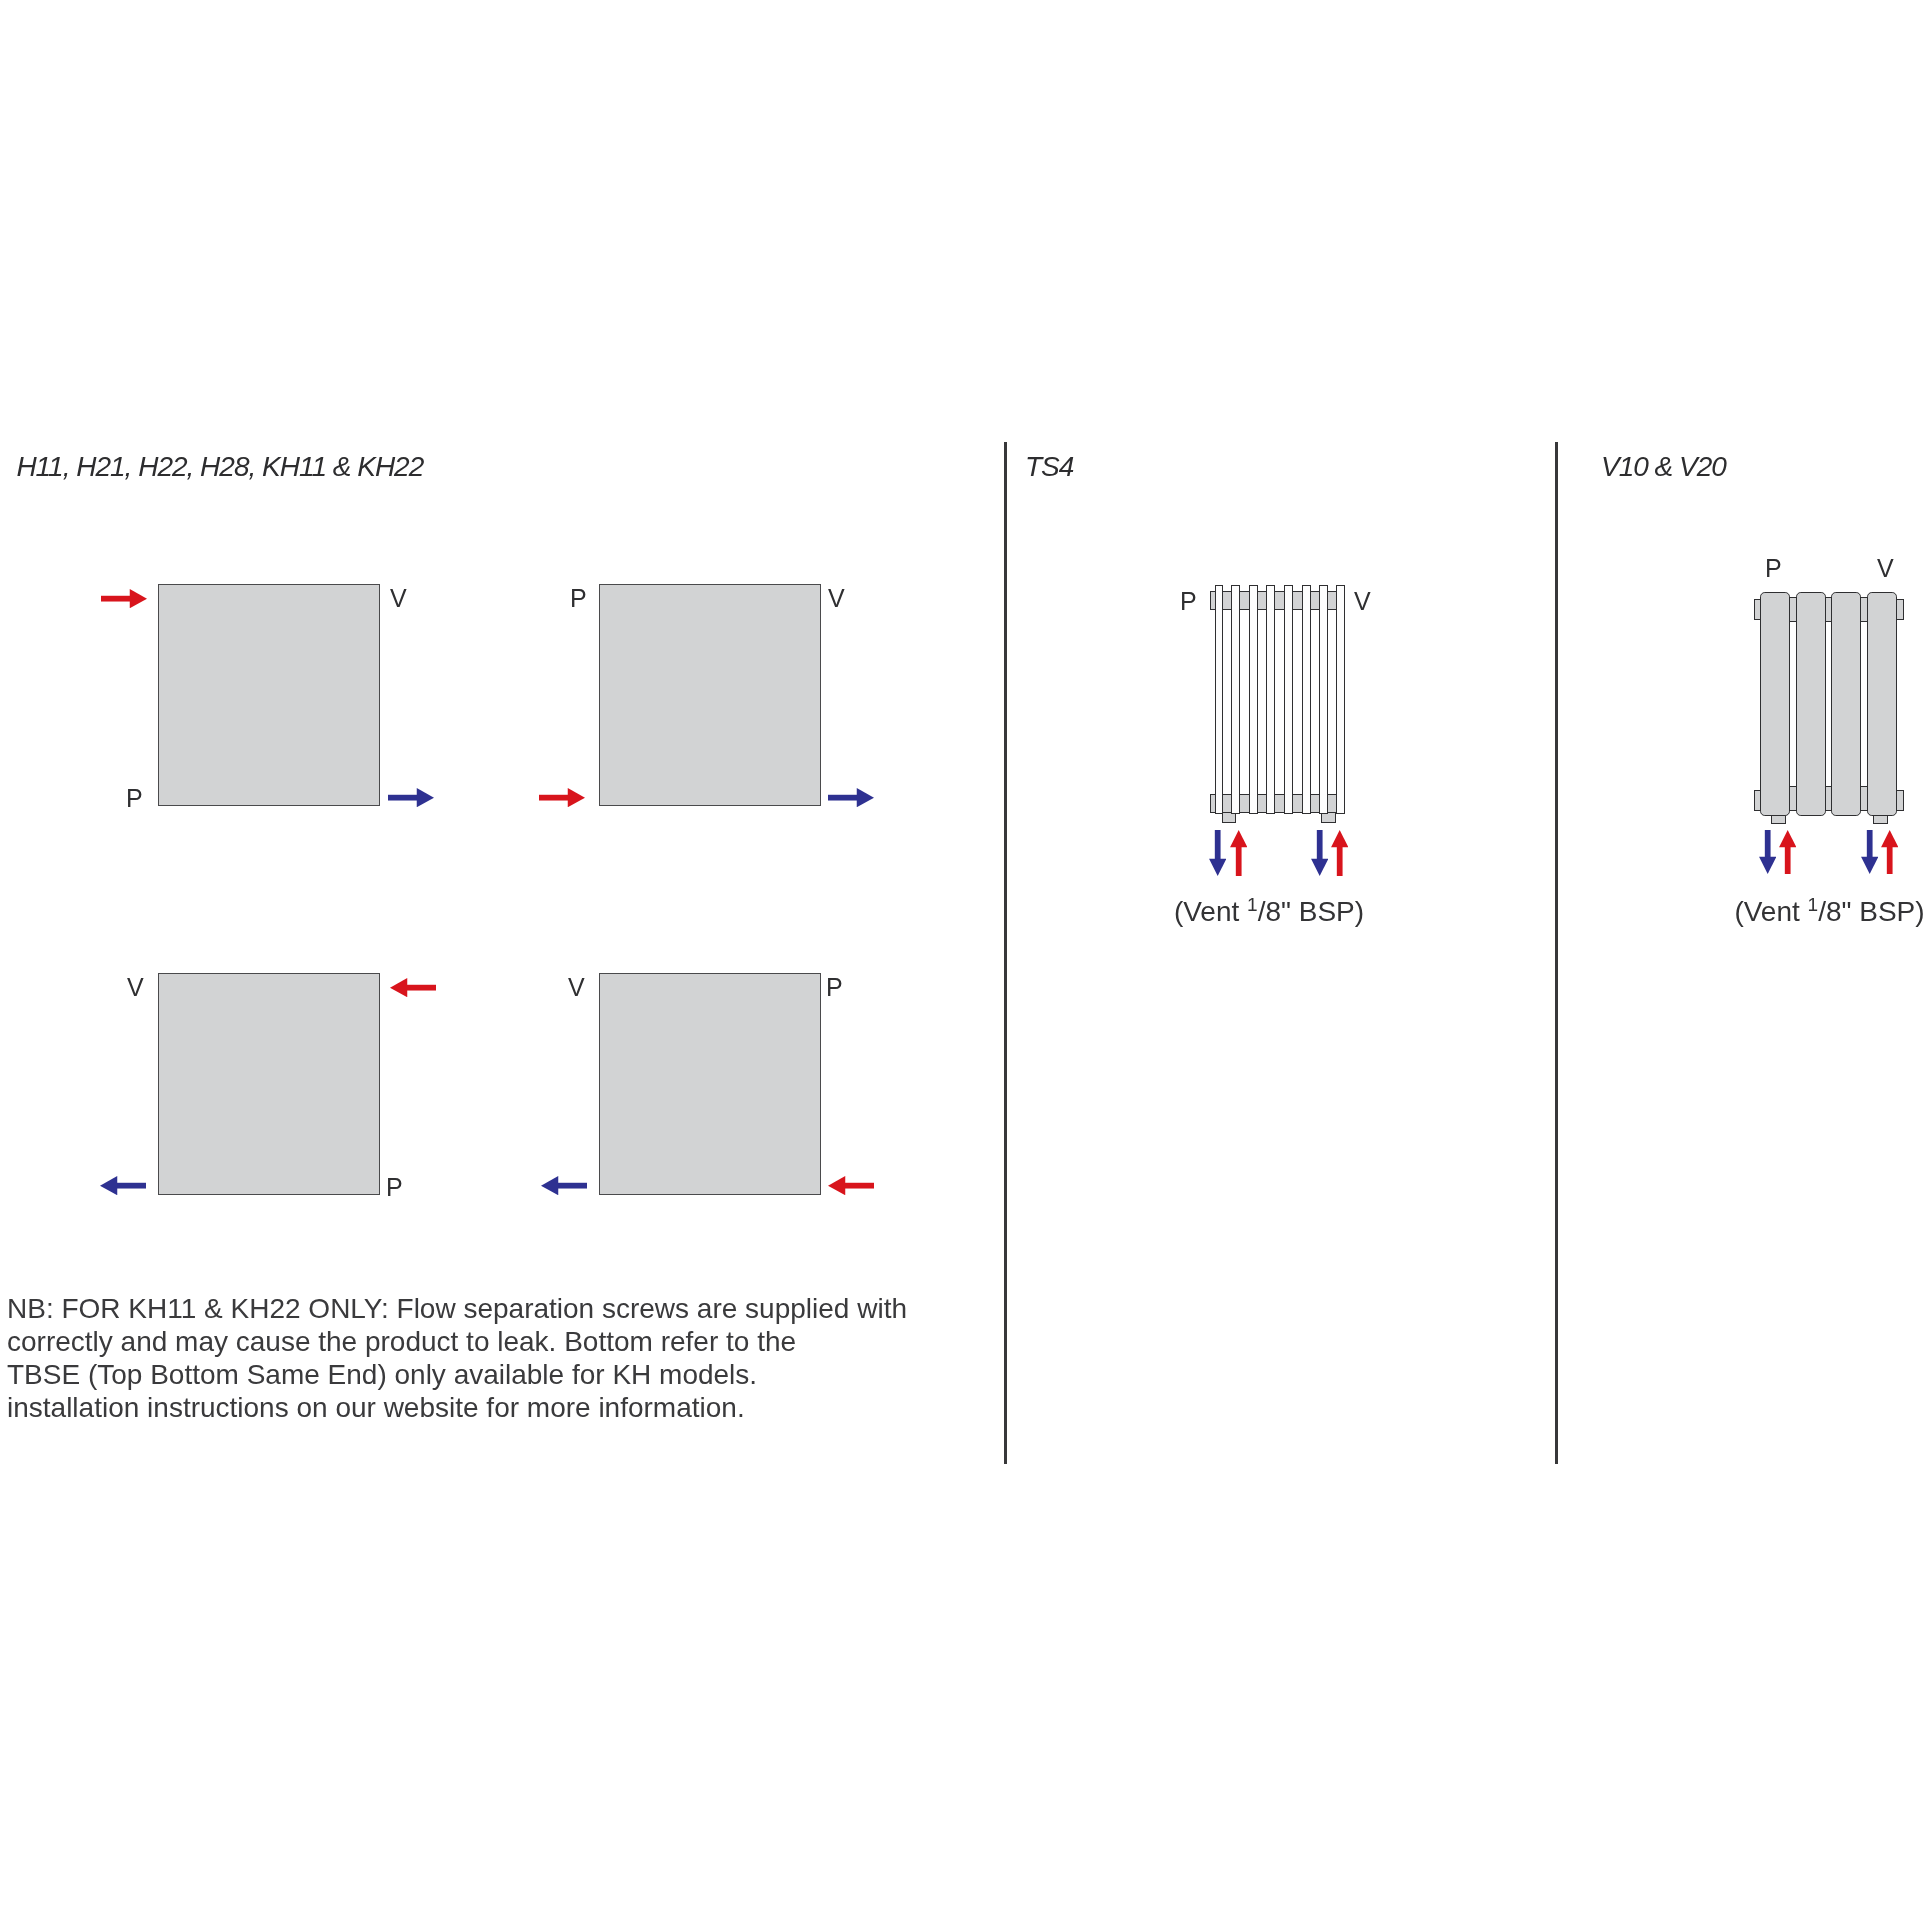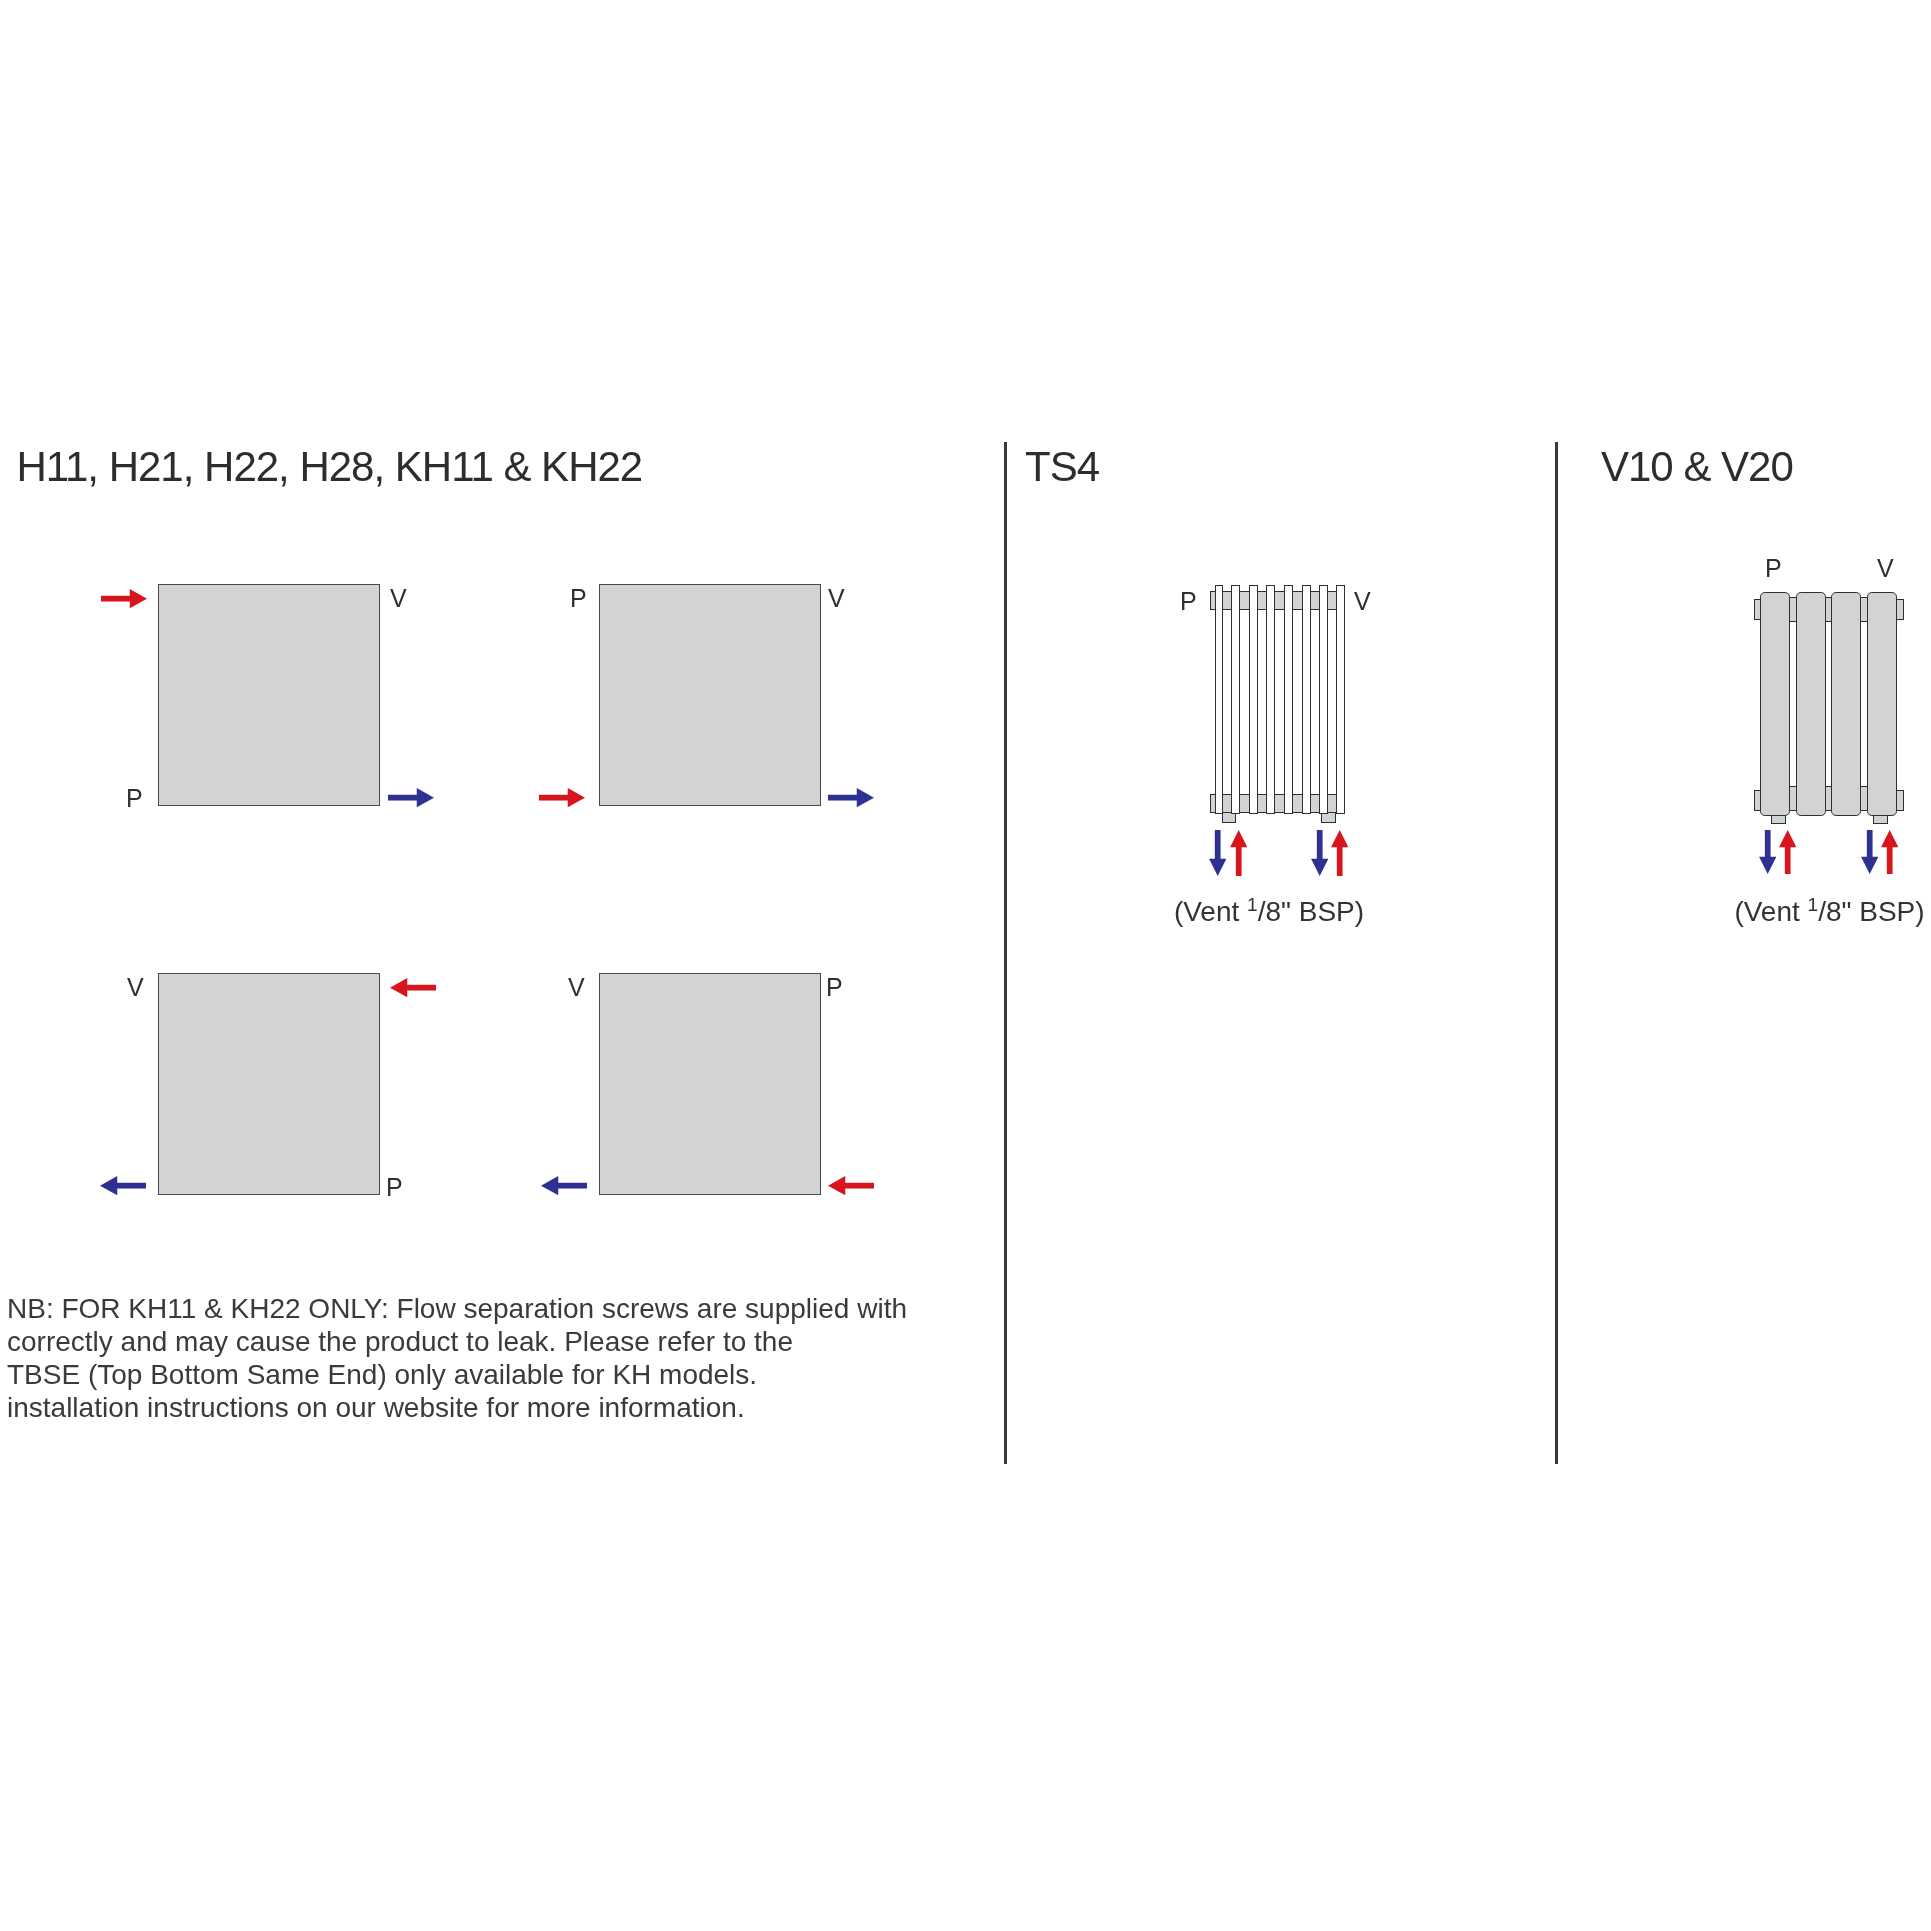--- a/index.html
+++ b/index.html
@@ -1,19 +1,19 @@
 <!DOCTYPE html>
 <html><head>
 <meta charset="utf-8">
 <style>
   html,body{margin:0;padding:0;background:#ffffff;}
   .canvas{position:relative;width:1931px;height:1931px;background:#ffffff;overflow:hidden;
           font-family:"Liberation Sans",sans-serif;color:#2f2f31;}
   .abs{position:absolute;}
-  .section-title{font-size:42px;line-height:46px;letter-spacing:-1px;color:#2d2d2f;white-space:nowrap;}
+  .section-title{font-size:28px;line-height:46px;letter-spacing:-1px;color:#2d2d2f;white-space:nowrap;font-style:italic;}
   .divider{width:2.9px;height:1022px;background:#38383a;}
   .box{width:222px;height:222px;background:#d2d3d4;border:1.9px solid #4a4a4c;box-sizing:border-box;}
   .pv{font-size:25px;line-height:29px;color:#2f2f31;white-space:nowrap;}
   .arrow-red{fill:#d8141c;}
   .arrow-blue{fill:#2e3191;}
   .rad-part{position:absolute;background:#d2d3d4;border:1.9px solid #2f2f31;box-sizing:border-box;}
   .tube{position:absolute;background:#fdfdfd;border:1.9px solid #2f2f31;box-sizing:border-box;z-index:2;}
   .band{z-index:1;}
   .foot{z-index:0;}
   .panel{z-index:2;border-radius:4.8px;}
@@ -153,19 +153,19 @@
   <svg class="abs" style="left:1881px;top:830px;" width="17.4" height="44" viewBox="0 0 18 46">
     <rect class="arrow-red" x="6" y="17" width="6" height="29"></rect>
       <polygon class="arrow-red" points="0,18 18,18 9,0"></polygon>
   </svg>
   <div class="abs vent" style="left:1728px;top:888px;width:203px;">
     <span>(Vent </span><sup>1</sup><span>/8</span><span>"</span><span> BSP)</span>
   </div>
 
   <div class="abs" style="left:7px;top:1292px;">
     <div class="note-line">NB: FOR KH11 &amp; KH22 ONLY: Flow separation screws are supplied with</div>
-    <div class="note-line">correctly and may cause the product to leak. Please refer to the</div>
+    <div class="note-line">correctly and may cause the product to leak. Bottom refer to the</div>
     <div class="note-line">TBSE (Top Bottom Same End) only available for KH models.</div>
     <div class="note-line">installation instructions on our website for more information.</div>
   </div>
 
 </div>
 
 
 </body></html>

